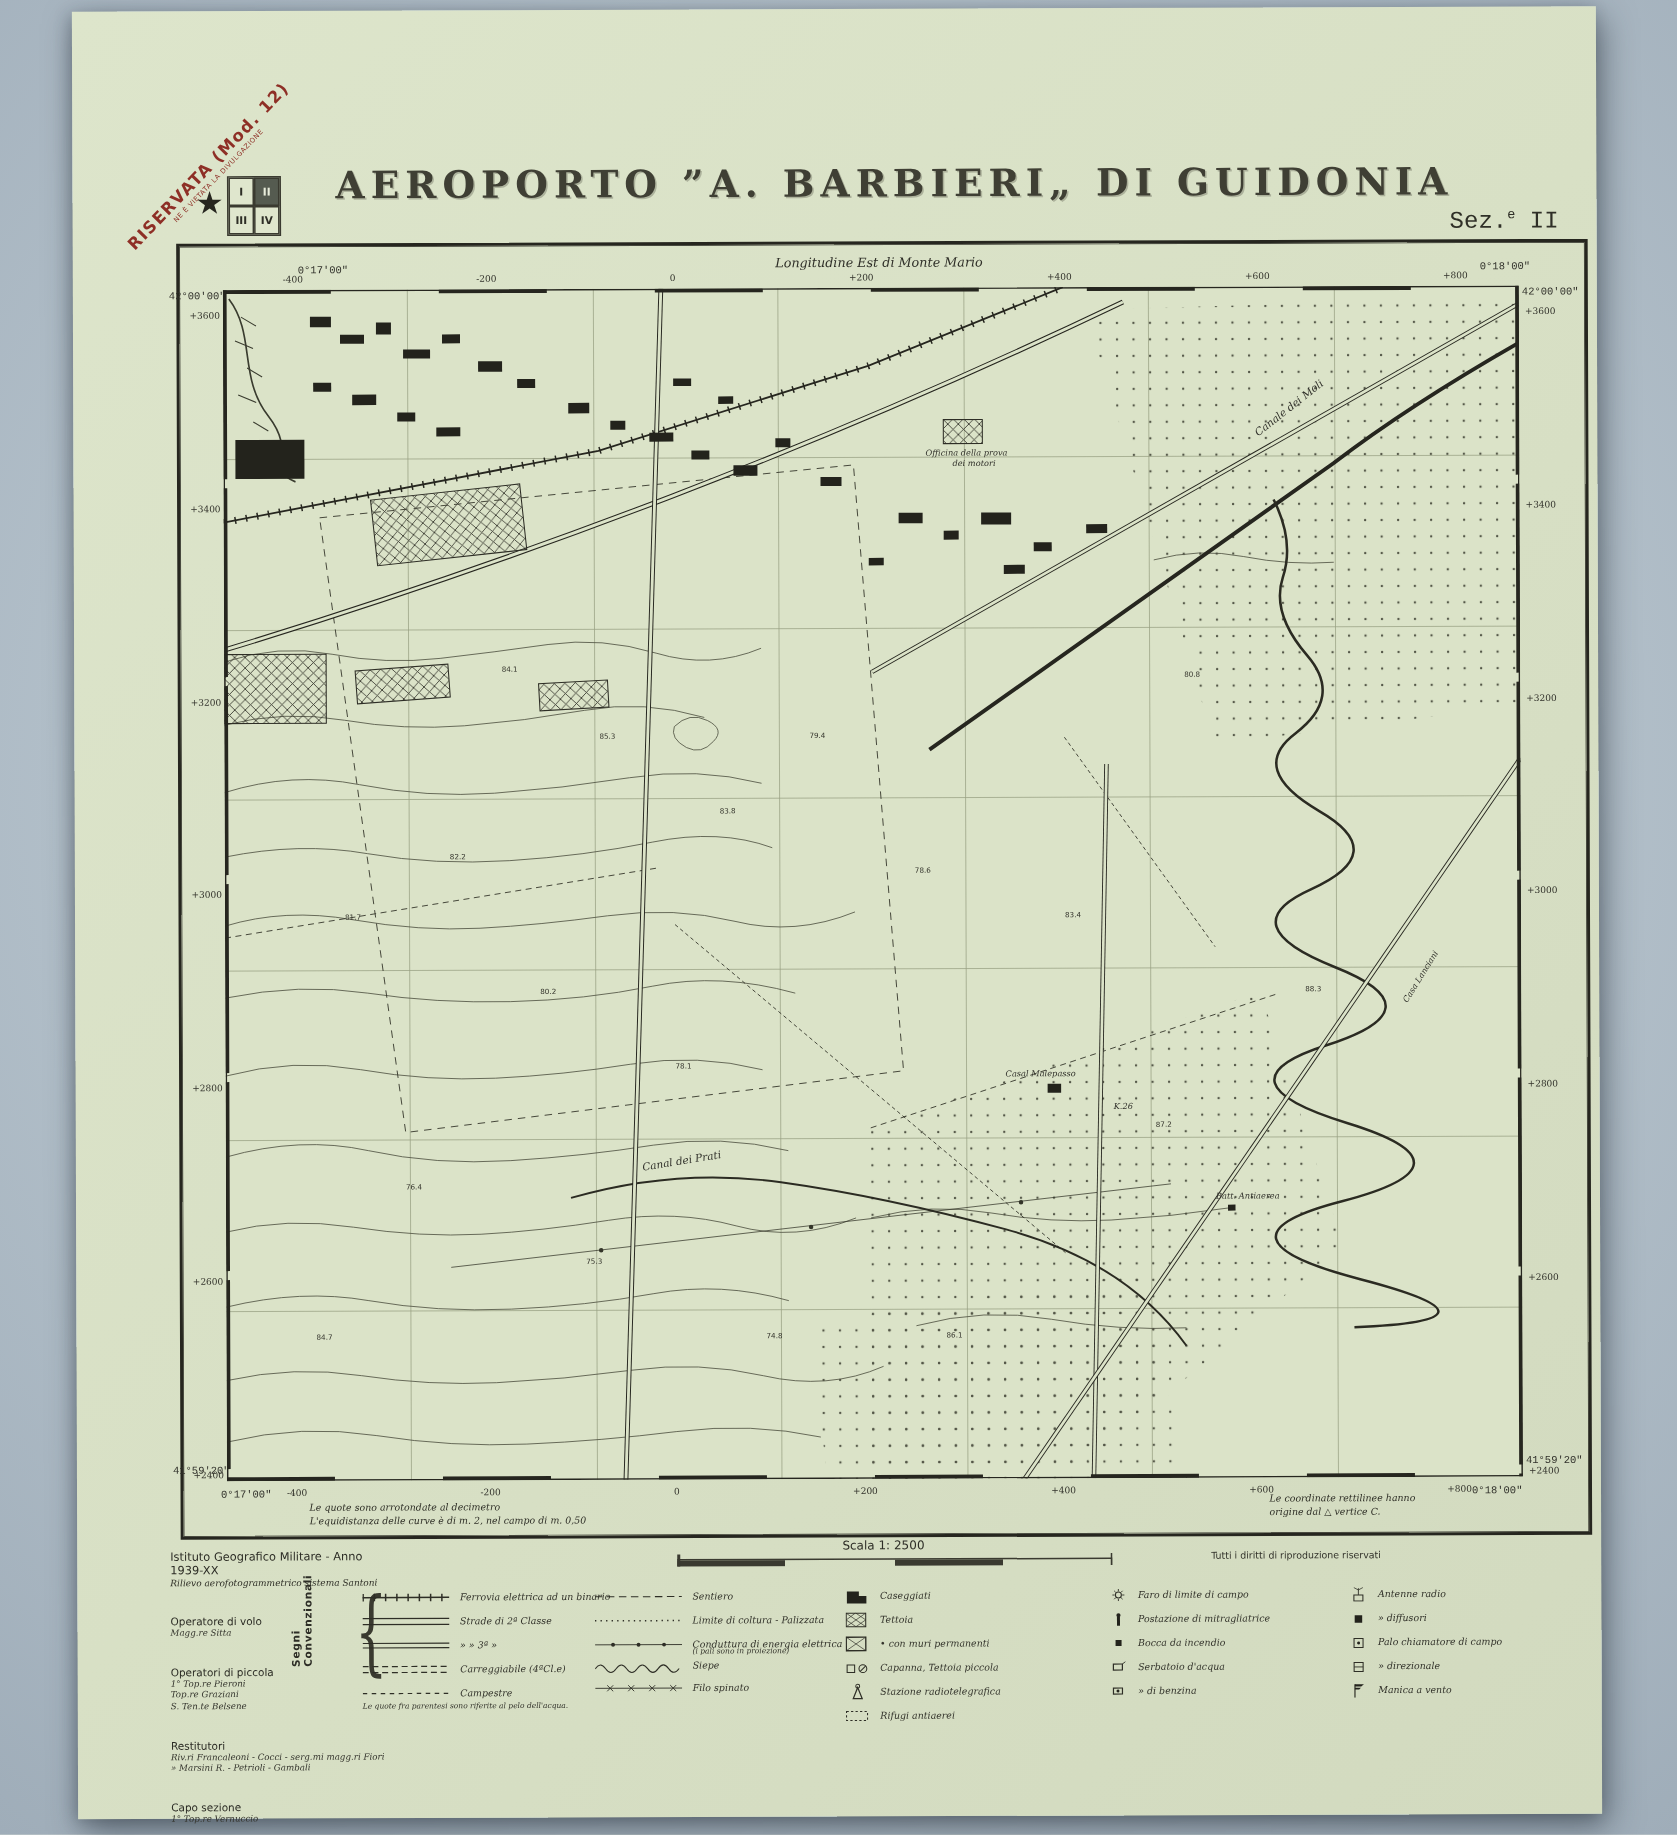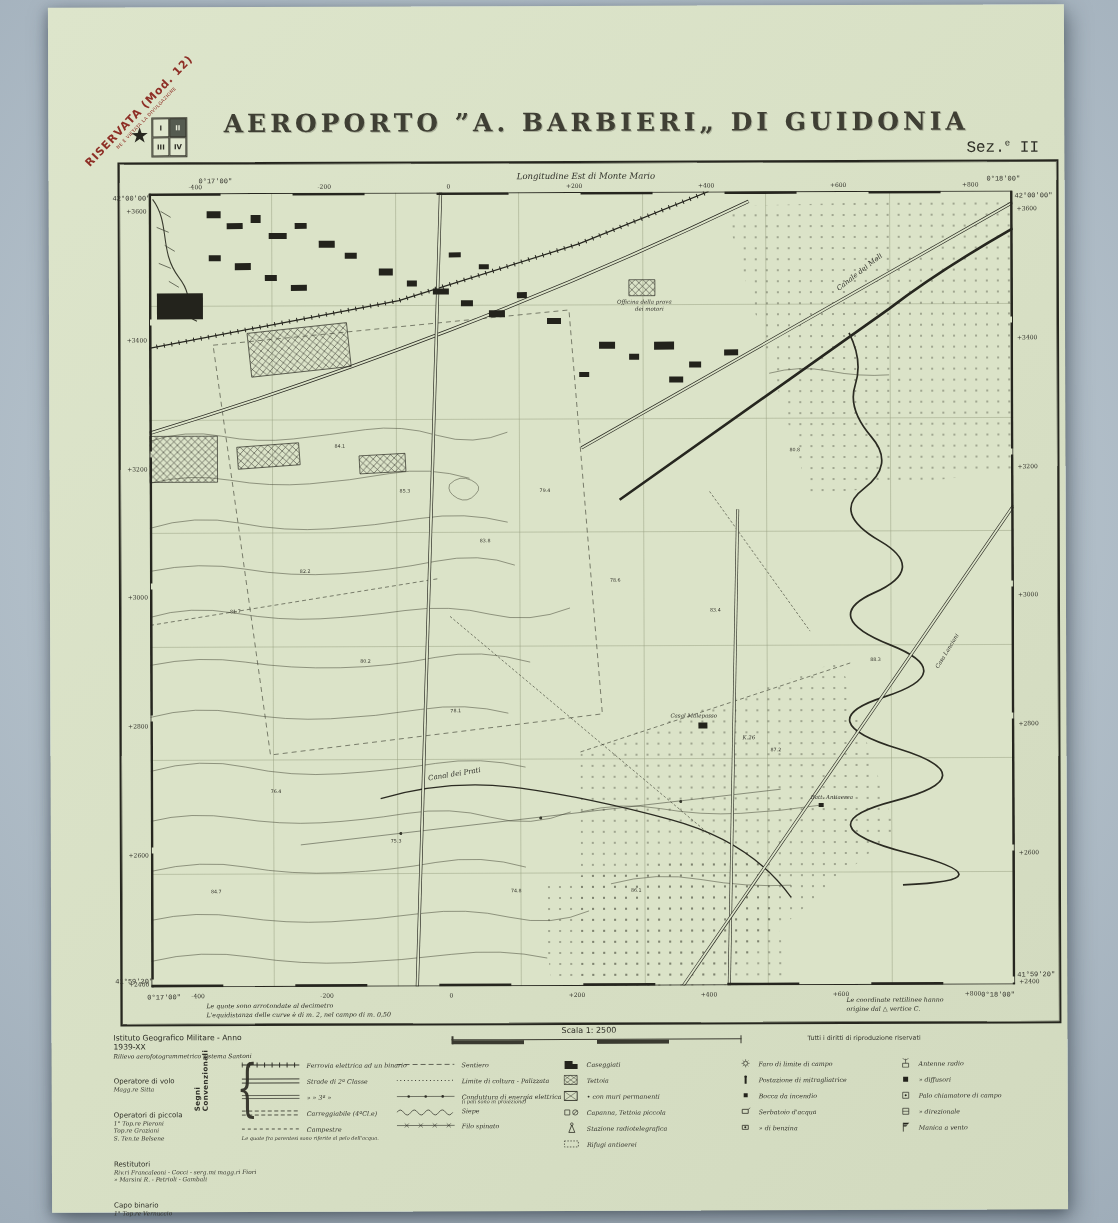--- a/index.html
+++ b/index.html
@@ -344,21 +344,21 @@
     <div class="it">Rilievo aerofotogrammetrico sistema Santoni</div>
     <div class="h">Operatore di volo</div>
     <div class="p">Magg.re Sitta</div>
     <div class="h">Operatori di piccola</div>
     <div class="p">1° Top.re Pieroni</div>
     <div class="p">Top.re Graziani</div>
     <div class="p">S. Ten.te Belsene</div>
     <div class="h">Restitutori</div>
     <div class="p">Riv.ri Francaleoni - Cocci - serg.mi magg.ri Fiori</div>
     <div class="p">»  Marsini R. - Petrioli - Gambali</div>
-    <div class="h">Capo binario</div>
+    <div class="h">Capo sezione</div>
     <div class="p">1° Top.re Vernuccio</div>
   </div>
 
   <div class="leg-head">Segni Convenzionali</div>
   <div class="brace">{</div>
 
   <div class="legcol" style="left:190px;top:1050px">
     <div class="legrow">
       <svg width="58" height="10">
           <line x1="0" y1="5" x2="58" y2="5" stroke="#2e2e26" stroke-width="5" stroke-dasharray="1,6.5"></line>

